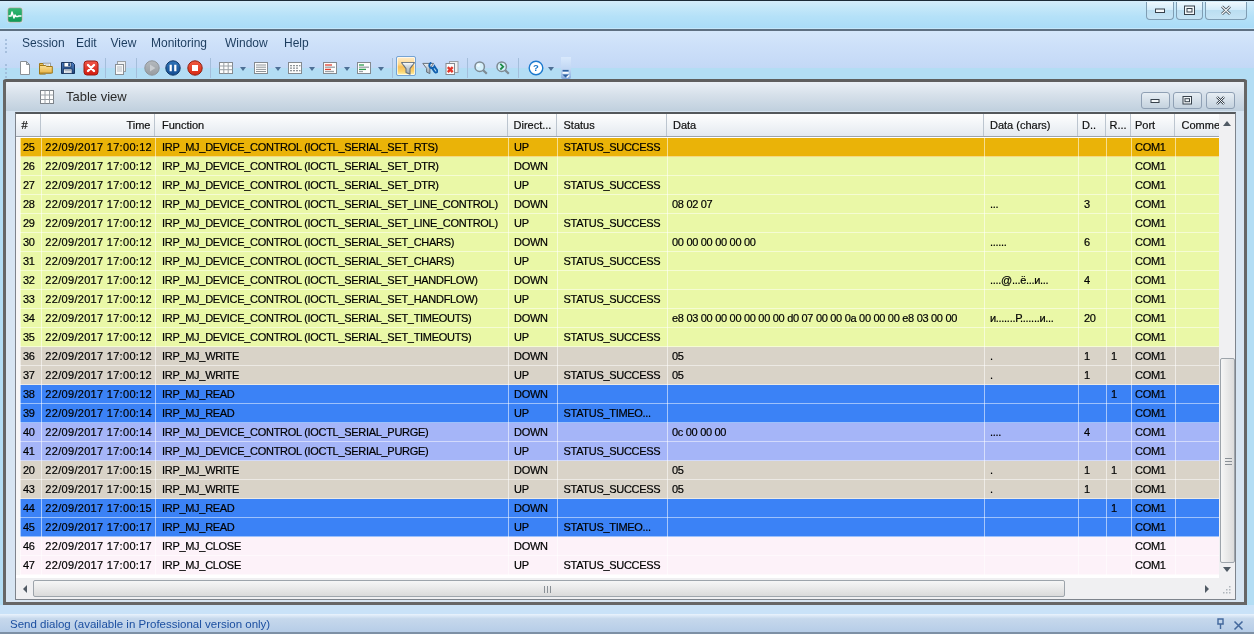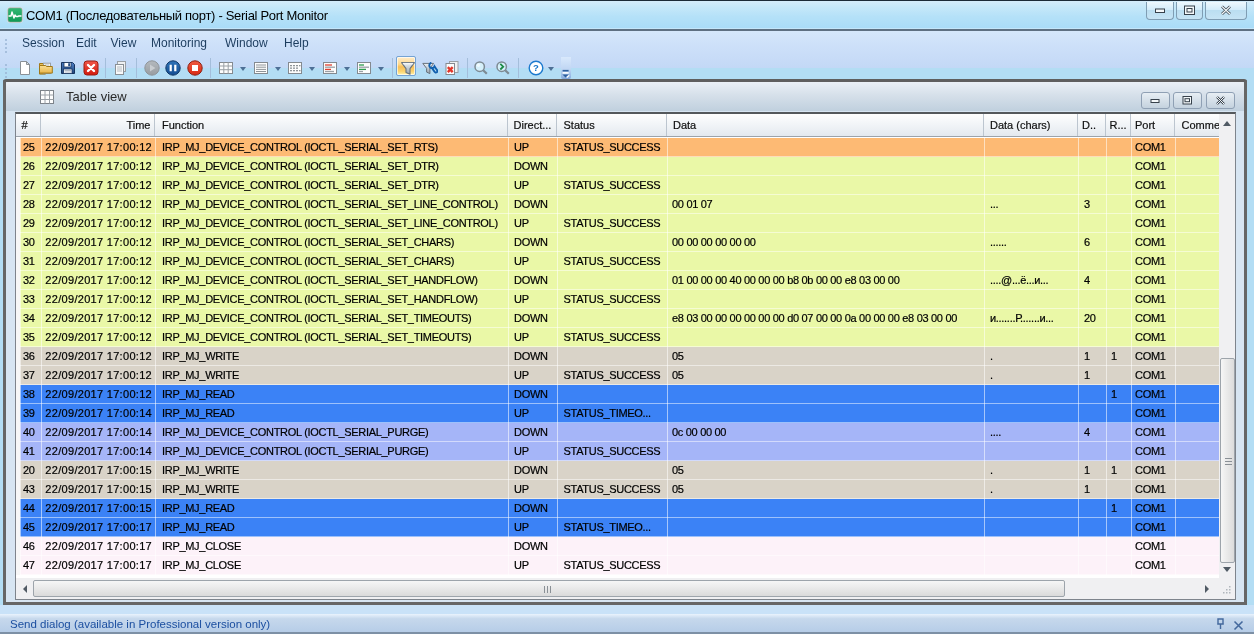--- a/index.html
+++ b/index.html
@@ -43,21 +43,21 @@
 #grid{position:absolute;left:9px;top:30px;width:1221px;height:488px;background:#fff;
  border:1px solid #7e848c;border-top:2px solid #54585c;}
 #ghead{position:absolute;left:0;top:0;width:1204px;height:23px;
  background:linear-gradient(180deg,#fefefe 0%,#f2f5f8 45%,#e4e9ef 100%);
  border-bottom:1px solid #9ca3ab;}
 .hc{position:absolute;top:0;height:22px;line-height:22px;font-size:11px;color:#101010;-webkit-text-stroke:0.2px #101010;
  border-right:1px solid #bcc5cf;white-space:nowrap;overflow:hidden;}
 #gbody{position:absolute;left:0;top:24px;width:1204px;height:437px;}
 .row{position:absolute;left:0;width:1204px;height:19px;line-height:19px;font-size:11px;letter-spacing:-0.3px;color:#000;-webkit-text-stroke:0.2px #000;}
 .row .c{position:absolute;top:0;height:19px;white-space:nowrap;overflow:hidden;}
-.gray{background:#fdba74;}
+.gray{background:#eab308;}
 .yel{background:#eaf8a7;}
 .tan{background:#d9d3c8;}
 .mag{background:#3b82f6;}
 .blu{background:#a5b5f8;}
 .pnk{background:#fdf2f9;}
 .row{border-bottom:1px solid rgba(255,255,255,0.5);}
 .vl{position:absolute;top:0;bottom:0;width:1px;background:rgba(255,255,255,0.55);}
 #indcol{position:absolute;left:0;top:0;width:3.5px;height:437px;background:#f7f7f7;}
 
 .cnum{left:7px;width:22px;}
@@ -91,21 +91,20 @@
           <rect x="0" y="0" width="16" height="16" rx="3" fill="#d9dfe2"></rect>
 <rect x="1" y="1" width="14" height="14" rx="2" fill="url(#gapp)" stroke="#8fa39b" stroke-width="0.6"></rect>
 <path d="M2 9 L4 9 L5 5 L7 11 L8 8 L9 9.5 L11 9.5 L11.5 9 L14 9" fill="none" stroke="#fff" stroke-width="1.4" stroke-linecap="round" stroke-linejoin="round"></path>
 <defs>
             <linearGradient id="gapp" x1="0" y1="0" x2="0" y2="1">
               <stop offset="0" stop-color="#34b873"></stop>
               <stop offset="1" stop-color="#0e9a54"></stop>
             </linearGradient>
           </defs>
         </svg></div>
-    <span class="txt">COM1 (Последовательный порт) - Serial Port Monitor</span>
     <div class="wbtn" id="wmin">
         <svg width="26" height="16" viewBox="0 0 26 16" style="position:absolute;left:0;top:0">
           <g transform="translate(8.5,7)">
             <rect x="0" y="0" width="9" height="3.5" fill="#f4f8fa" stroke="#37414b" stroke-width="1"></rect>
           </g>
         </svg>
       </div>
     <div class="wbtn" id="wmax">
         <svg width="25" height="16" viewBox="0 0 25 16" style="position:absolute;left:0;top:0">
           <g transform="translate(7,3.5)">
@@ -388,21 +387,21 @@
             <span class="c cfunc">IRP_MJ_DEVICE_CONTROL (IOCTL_SERIAL_SET_DTR)</span>
             <span class="c cdir">UP</span>
             <span class="c cstat">STATUS_SUCCESS</span>
             <span class="c cport">COM1</span>
           </div>
 <div class="row yel" style="top:57px">
             <span class="c cnum">28</span>
             <span class="c ctime">22/09/2017 17:00:12</span>
             <span class="c cfunc">IRP_MJ_DEVICE_CONTROL (IOCTL_SERIAL_SET_LINE_CONTROL)</span>
             <span class="c cdir">DOWN</span>
-            <span class="c cdata">00 01 07</span>
+            <span class="c cdata">08 02 07</span>
             <span class="c cchr">...</span>
             <span class="c cd">3</span>
             <span class="c cport">COM1</span>
           </div>
 <div class="row yel" style="top:76px">
             <span class="c cnum">29</span>
             <span class="c ctime">22/09/2017 17:00:12</span>
             <span class="c cfunc">IRP_MJ_DEVICE_CONTROL (IOCTL_SERIAL_SET_LINE_CONTROL)</span>
             <span class="c cdir">UP</span>
             <span class="c cstat">STATUS_SUCCESS</span>
@@ -424,21 +423,20 @@
             <span class="c cfunc">IRP_MJ_DEVICE_CONTROL (IOCTL_SERIAL_SET_CHARS)</span>
             <span class="c cdir">UP</span>
             <span class="c cstat">STATUS_SUCCESS</span>
             <span class="c cport">COM1</span>
           </div>
 <div class="row yel" style="top:133px">
             <span class="c cnum">32</span>
             <span class="c ctime">22/09/2017 17:00:12</span>
             <span class="c cfunc">IRP_MJ_DEVICE_CONTROL (IOCTL_SERIAL_SET_HANDFLOW)</span>
             <span class="c cdir">DOWN</span>
-            <span class="c cdata">01 00 00 00 40 00 00 00 b8 0b 00 00 e8 03 00 00</span>
             <span class="c cchr">....@...ё...и...</span>
             <span class="c cd">4</span>
             <span class="c cport">COM1</span>
           </div>
 <div class="row yel" style="top:152px">
             <span class="c cnum">33</span>
             <span class="c ctime">22/09/2017 17:00:12</span>
             <span class="c cfunc">IRP_MJ_DEVICE_CONTROL (IOCTL_SERIAL_SET_HANDFLOW)</span>
             <span class="c cdir">UP</span>
             <span class="c cstat">STATUS_SUCCESS</span>

